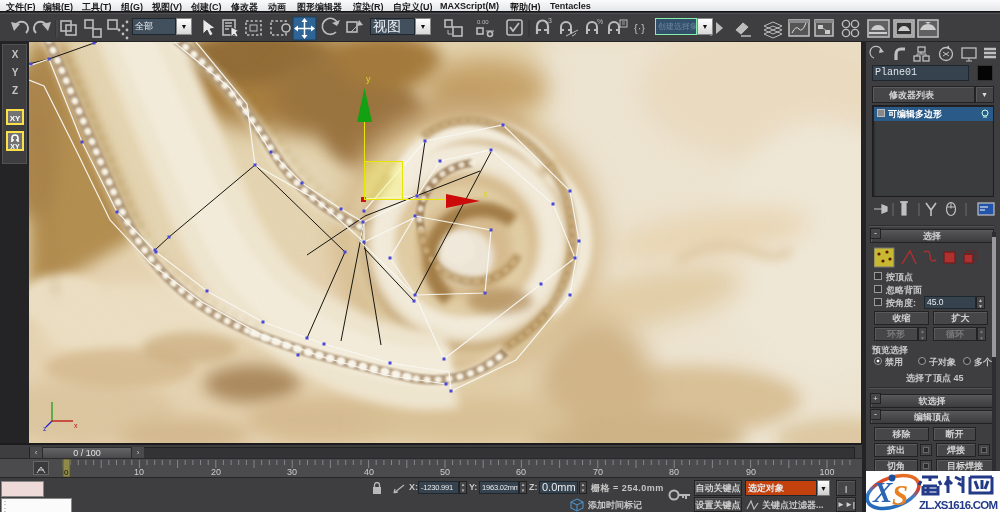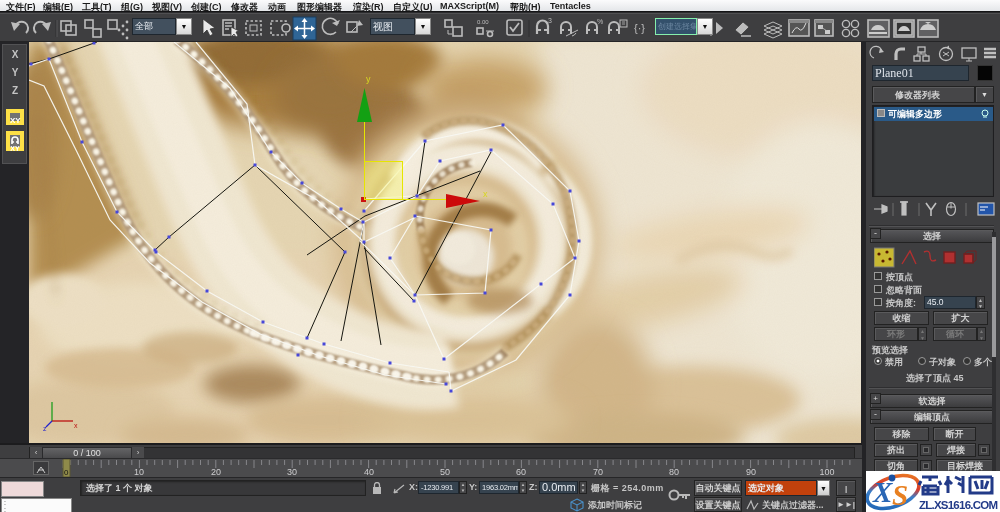--- a/index.html
+++ b/index.html
@@ -3,21 +3,21 @@
 *{margin:0;padding:0;box-sizing:border-box}
 html,body{width:1000px;height:512px;overflow:hidden;background:#2b2b2d;font-family:"Liberation Sans",sans-serif}
 .ab{position:absolute}
 #menu{left:0;top:0;width:1000px;height:12px;background:linear-gradient(#fbfbfc,#e4e6e9);border-bottom:1px solid #141416;z-index:5}
 #menu span{position:absolute;top:1px;font-size:9px;color:#1a1a1a;font-weight:bold;letter-spacing:0}
 #tbar{left:0;top:13px;width:1000px;height:29px;background:#3e3e40;border-top:1px solid #505052;border-bottom:1px solid #242426;z-index:5}
 #vpwrap{left:29px;top:42px;width:833px;height:401px;background:#e9dcbd;z-index:1}
 #lgut{left:0;top:42px;width:29px;height:401px;background:#242427;z-index:2}
 #axpan{left:2px;top:44px;width:25px;height:120px;background:#3e3e40;border:1px solid #525254;z-index:3}
 .axb{position:absolute;left:3px;width:18px;height:16px;color:#c4c4c4;font-size:10px;font-weight:bold;text-align:center;line-height:16px}
-.axon{background:#737373;color:#fff;border:4px solid #fde047}
+.axon{background:#737373;color:#fff;border:2px solid #fde047}
 #rborder{left:861px;top:42px;width:5px;height:470px;background:#232326;z-index:4}
 #panel{left:866px;top:42px;width:134px;height:470px;background:#3e3e40;z-index:5;font-size:9px;color:#cfcfcf}
 #tsrow{left:0px;top:443px;width:862px;height:15px;background:#3e3e40;border-top:2px solid #1c1c1e;z-index:5}
 #ruler{left:0px;top:458px;width:862px;height:19px;background:#4b4b4d;border-top:1px solid #2a2a2c;z-index:5}
 #sbar{left:0;top:477px;width:862px;height:35px;background:#3e3e40;border-top:1px solid #262628;z-index:5}
 #wm{left:866px;top:471px;width:134px;height:41px;background:#fff;z-index:9}
 .fld{position:absolute;background:#36434f;border:1px solid #1e262e;color:#e9edf2;font-size:8.5px;line-height:11px;padding-left:2px;white-space:nowrap;overflow:hidden}
 .btn{position:absolute;background:#464648;border:1px solid #222;box-shadow:inset 1px 1px 0 #5a5a5c;color:#d2d2d2;font-size:9px;font-weight:bold;text-align:center;overflow:hidden}
 .sunk{position:absolute;background:#38383a;border:1px solid #222;box-shadow:inset 1px 1px 2px #222;color:#d6d6d6;font-size:9px;font-weight:bold;white-space:nowrap;overflow:hidden}
 .cjk{font-weight:bold}
@@ -124,21 +124,21 @@
 <rect x="894" y="6" width="20" height="17" fill="#606062"></rect>
         <rect x="896" y="8" width="16" height="13" fill="#333"></rect>
         <path d="M898 17 q2 -5 6 -5 t6 5 Z" fill="#ccc" stroke="none"></path>
 <rect x="918" y="6" width="20" height="17" fill="#606062"></rect>
         <path d="M920 16 q2 -6 8 -6 t8 6 Z" fill="#ccc" stroke="none"></path>
         <path d="M928 10 l-3 -2 h6 Z" fill="#ccc" stroke="none"></path>
 </g>
     </svg>
 <div class="fld" style="left:132px;top:4px;width:44px;height:17px;background:#42505e;font-size:9px;line-height:15px">全部</div>
 <div class="ab" style="left:176px;top:4px;width:16px;height:17px;background:linear-gradient(#fff,#d8d8d8);border:1px solid #888;color:#111;font-size:7px;text-align:center;line-height:15px">▼</div>
-<div class="fld" style="left:370px;top:4px;width:45px;height:17px;background:#42505e;font-size:10px;line-height:15px">视图</div>
+<div class="fld" style="left:370px;top:4px;width:45px;height:17px;background:#42505e;font-size:14px;line-height:15px">视图</div>
 <div class="ab" style="left:415px;top:4px;width:16px;height:17px;background:linear-gradient(#fff,#d8d8d8);border:1px solid #888;color:#111;font-size:7px;text-align:center;line-height:15px">▼</div>
 <div class="fld" style="left:655px;top:4px;width:42px;height:17px;background:#33506b;color:#6b86a0;font-size:8px;line-height:15px;border:1px solid #86efac">创建选择集</div>
 <div class="ab" style="left:697px;top:4px;width:16px;height:17px;background:linear-gradient(#fff,#d8d8d8);border:1px solid #888;color:#111;font-size:7px;text-align:center;line-height:15px">▼</div>
   </div>
 <div id="vpwrap" class="ab"><svg width="833" height="401" viewBox="29 42 833 401">
 <defs>
 <filter id="b2" x="-60%" y="-60%" width="220%" height="220%">
           <feGaussianBlur stdDeviation="2"></feGaussianBlur>
         </filter>
 <filter id="b3" x="-60%" y="-60%" width="220%" height="220%">
@@ -344,23 +344,23 @@
         <rect x="57" y="12" width="6" height="5"></rect>
         <path d="M55 8 v2 m-4 2 v-2 h9 v2" stroke-width="1"></path>
 <circle cx="80" cy="10" r="6.5"></circle>
         <path d="M80 3.5 l3 -2 v4 Z" fill="#c0c0c0" stroke="none"></path>
         <path d="M77 8 l6 4 m0 -4 l-6 4" stroke-width="1"></path>
 <rect x="96" y="4" width="14" height="10"></rect>
         <path d="M100 17 h6 m-3 -3 v3" stroke-width="1"></path>
 <path d="M118 5 h12 m-12 4 h12 m-12 4 h12" stroke-width="2.4"></path>
 </g>
     </svg>
-<div class="fld" style="left:6px;top:23px;width:97px;height:16px;font-family:Liberation Serif, serif;font-size:12px;line-height:14px;color:#dfe4ea">Plane01</div>
+<div class="fld" style="left:6px;top:23px;width:97px;height:16px;font-family:Liberation Mono, monospace;font-size:10px;line-height:14px;color:#dfe4ea">Plane01</div>
 <div class="ab" style="left:111px;top:23px;width:16px;height:16px;background:#050505;border:1px solid #333"></div>
-<div class="btn" style="left:6px;top:44px;width:103px;height:17px;text-align:left;padding-left:22px;line-height:16px;font-weight:bold">修改器列表</div>
+<div class="btn" style="left:6px;top:44px;width:103px;height:17px;text-align:left;padding-left:16px;line-height:16px;font-weight:bold">修改器列表</div>
 <div class="ab" style="left:109px;top:44px;width:19px;height:17px;background:#464648;border:1px solid #222;box-shadow:inset 1px 1px 0 #5a5a5c;color:#ddd;font-size:7px;text-align:center;line-height:16px">▼</div>
 <div class="ab" style="left:6px;top:63px;width:122px;height:92px;background:#3a3c3e;border:1px solid #1e1e20;box-shadow:inset 1px 1px 2px #1a1a1c">
  <div class="ab" style="left:1px;top:1px;width:119px;height:14px;background:#2a5a88;color:#fff;font-size:9px;font-weight:bold;line-height:14px">
   <span style="display:inline-block;width:8px;height:8px;background:#888;border:1px solid #bbb;margin:2px 3px 0 3px;vertical-align:top"></span>可编辑多边形
   <svg width="14" height="12" style="position:absolute;right:1px;top:1px">
           <circle cx="7" cy="5" r="3" fill="none" stroke="#cfe" stroke-width="1"></circle>
           <path d="M5 9 h4" stroke="#cfe" stroke-width="1"></path>
         </svg>
  </div>
 </div>
@@ -567,21 +567,20 @@
       <text x="674" y="16" font-size="9" fill="#cdcdcf" text-anchor="middle" font-family="Liberation Sans">80</text>
       <text x="751" y="16" font-size="9" fill="#cdcdcf" text-anchor="middle" font-family="Liberation Sans">90</text>
       <text x="827" y="16" font-size="9" fill="#cdcdcf" text-anchor="middle" font-family="Liberation Sans">100</text>
 <rect x="63" y="0" width="7" height="18" fill="#8f8a4a" stroke="#5a5632"></rect>
       <text x="64" y="16" font-size="8" fill="#111" font-family="Liberation Sans">0</text>
     </svg>
 </div>
 <div id="sbar" class="ab">
 <div class="ab" style="left:1px;top:3px;width:43px;height:16px;background:#efdada;border:1px solid #888"></div>
 <div class="ab" style="left:1px;top:20px;width:71px;height:15px;background:#fbfbfb;border:1px solid #888;color:#333;font-size:7px;line-height:7px">&nbsp;:<br>&nbsp;:</div>
-<div class="sunk cjk" style="left:80px;top:2px;width:286px;height:16px;line-height:15px;padding-left:5px">选择了 1 个 对象</div>
 <svg class="ab" style="left:372px;top:4px" width="36" height="13">
       <rect x="1" y="5" width="8" height="7" fill="#b9b9b9"></rect>
       <path d="M2.5 5 v-2 a2.5 2.5 0 0 1 5 0 v2" stroke="#b9b9b9" fill="none" stroke-width="1.3"></path>
       <path d="M22 11 l10 -8 m-10 8 l4 -1 m-4 1 l1 -4" stroke="#b9b9b9" fill="none" stroke-width="1.2"></path>
     </svg>
 <div class="ab cjk" style="left:409px;top:4px;font-size:9px;color:#c8c8c8">X:</div>
 <div class="fld" style="left:418px;top:3px;width:41px;height:13px;line-height:11px;font-size:7.5px;letter-spacing:-0.2px">-1230.991</div>
 <div class="ab" style="left:459px;top:3px;width:8px;height:13px;background:#464648;border:1px solid #222;color:#bbb;font-size:4.5px;text-align:center;line-height:6px">▲<br>▼</div>
 <div class="ab cjk" style="left:469px;top:4px;font-size:9px;color:#c8c8c8">Y:</div>
 <div class="fld" style="left:479px;top:3px;width:40px;height:13px;line-height:11px;font-size:7.5px;letter-spacing:-0.2px">1963.02mm</div>

